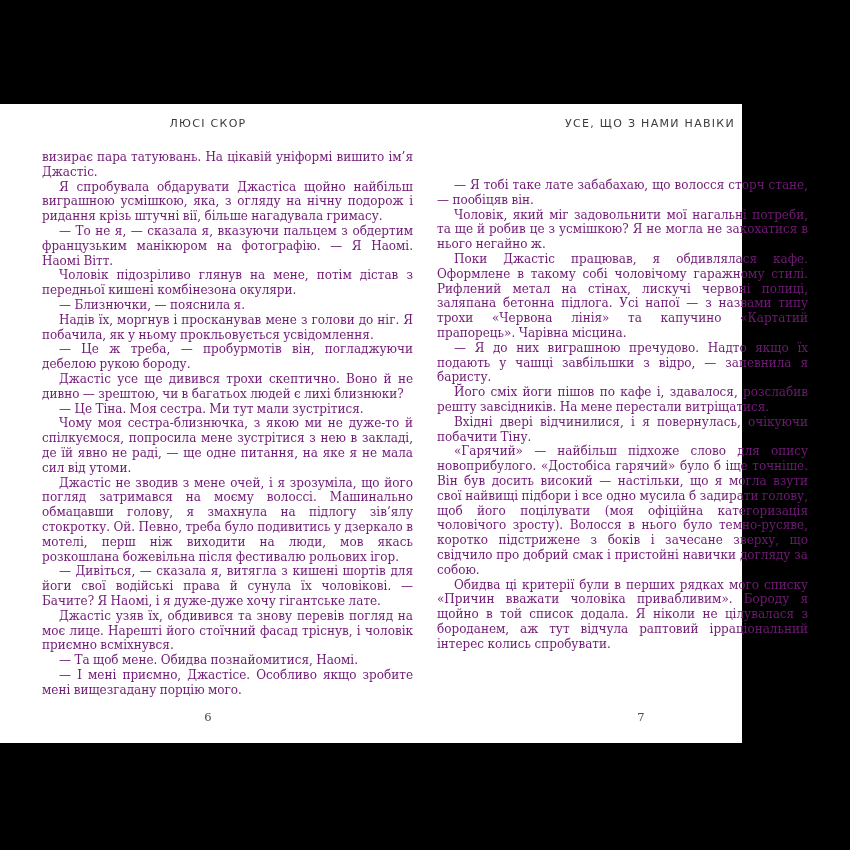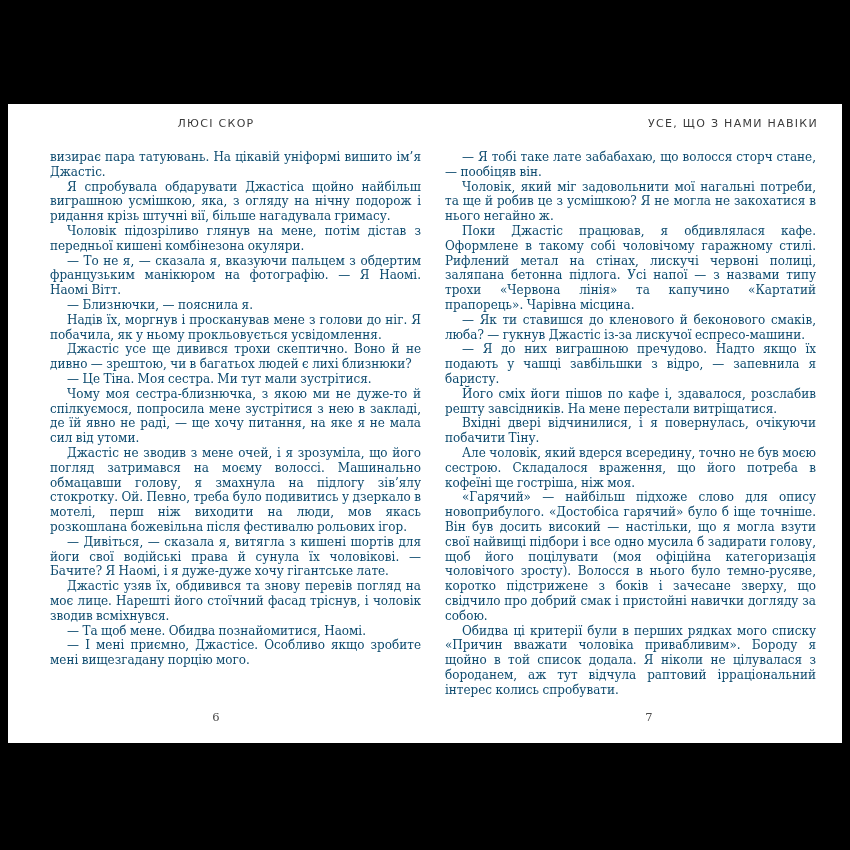--- a/index.html
+++ b/index.html
@@ -20,22 +20,22 @@
     left: 0;
     width: 850px;
     background: #000;
   }
   .letterbox.top { top: 0; height: 104px; }
   .letterbox.bottom { top: 743px; height: 107px; }
 
   .spread {
     position: absolute;
     top: 104px;
-    left: 8px;
-    width: 834px;
+    left: 0;
+    width: 742px;
     height: 639px;
     background: #ffffff;
   }
   .page {
     position: absolute;
     top: 0;
     height: 100%;
   }
   .page.left  { left: 0;     width: 425px; }
   .page.right { left: 425px; width: 425px; }
@@ -45,32 +45,32 @@
     top: 13px;
     text-align: center;
     font-family: "DejaVu Sans", "Liberation Sans", sans-serif;
     font-size: 11px;
     font-weight: 400;
     letter-spacing: 1.3px;
     color: #3b3b3b;
     white-space: nowrap;
   }
   .page.left  .running-head { left: 48px; width: 320px; }
-  .page.right .running-head { left: 65px; width: 320px; text-align: right; }
+  .page.right .running-head { left: 65px; width: 320px; }
 
   .text-block {
     position: absolute;
     top: 46px;
     width: 371px;
     height: 560px;
     overflow: hidden;
-    color: #0c4a6e;
+    color: #701a75;
   }
   .page.left  .text-block { left: 42px; }
-  .page.right .text-block { left: 12px; }
+  .page.right .text-block { left: 12px; margin-top: 28px; }
 
   .para {
     margin: 0;
     font-family: "DejaVu Serif", "Liberation Serif", serif;
     font-size: 12px;
     line-height: 14.8px;
     text-align: justify;
     text-indent: 0;
     word-spacing: -0.4px;
   }
@@ -93,47 +93,46 @@
 <div class="canvas">
   <div class="letterbox top"></div>
 
   <div class="spread">
 
     <div class="page left">
       <div class="running-head">ЛЮСІ СКОР</div>
       <div class="text-block">
           <p class="para">визирає пара татуювань. На цікавій уніформі вишито ім’я Джастіс.</p>
           <p class="para indent">Я спробувала обдарувати Джастіса щойно найбільш виграшною усмішкою, яка, з огляду на нічну подорож і ридання крізь штучні вії, більше нагадувала гримасу.</p>
+          <p class="para indent">— То не я, — сказала я, вказуючи пальцем з обдертим французьким манікюром на фотографію. — Я Наомі. Наомі Вітт.</p>
           <p class="para indent">Чоловік підозріливо глянув на мене, потім дістав з передньої кишені комбінезона окуляри.</p>
-          <p class="para indent">— То не я, — сказала я, вказуючи пальцем з обдертим французьким манікюром на фотографію. — Я Наомі. Наомі Вітт.</p>
           <p class="para indent">— Близнючки, — пояснила я.</p>
           <p class="para indent">Надів їх, моргнув і просканував мене з голови до ніг. Я побачила, як у ньому прокльовується усвідомлення.</p>
+          <p class="para indent">— Це ж треба, — пробурмотів він, погладжуючи дебелою рукою бороду.</p>
           <p class="para indent">Джастіс усе ще дивився трохи скептично. Воно й не дивно — зрештою, чи в багатьох людей є лихі близнюки?</p>
           <p class="para indent">— Це Тіна. Моя сестра. Ми тут мали зустрітися.</p>
-          <p class="para indent">Чому моя сестра-близнючка, з якою ми не дуже-то й спілкуємося, попросила мене зустрітися з нею в закладі, де їй явно не раді, — ще хочу питання, на яке я не мала сил від утоми.</p>
+          <p class="para indent">Чому моя сестра-близнючка, з якою ми не дуже-то й спілкуємося, попросила мене зустрітися з нею в закладі, де їй явно не раді, — ще одне питання, на яке я не мала сил від утоми.</p>
           <p class="para indent">Джастіс не зводив з мене очей, і я зрозуміла, що його погляд затримався на моєму волоссі. Машинально обмацавши голову, я змахнула на підлогу зів’ялу стокротку. Ой. Певно, треба було подивитись у дзеркало в мотелі, перш ніж виходити на люди, мов якась розкошлана божевільна після фестивалю рольових ігор.</p>
           <p class="para indent">— Дивіться, — сказала я, витягла з кишені шортів для йоги свої водійські права й сунула їх чоловікові. — Бачите? Я Наомі, і я дуже-дуже хочу гігантське лате.</p>
-          <p class="para indent">Джастіс узяв їх, обдивився та знову перевів погляд на моє лице. Нарешті його стоїчний фасад тріснув, і чоловік зводив всміхнувся.</p>
+          <p class="para indent">Джастіс узяв їх, обдивився та знову перевів погляд на моє лице. Нарешті його стоїчний фасад тріснув, і чоловік приємно всміхнувся.</p>
           <p class="para indent">— Та щоб мене. Обидва познайомитися, Наомі.</p>
           <p class="para indent">— І мені приємно, Джастісе. Особливо якщо зробите мені вищезгадану порцію мого.</p>
         </div>
       <div class="page-number">6</div>
     </div>
 
     <div class="page right">
       <div class="running-head">УСЕ, ЩО З НАМИ НАВІКИ</div>
       <div class="text-block">
           <p class="para indent">— Я тобі таке лате забабахаю, що волосся сторч стане, — пообіцяв він.</p>
           <p class="para indent">Чоловік, який міг задовольнити мої нагальні потреби, та ще й робив це з усмішкою? Я не могла не закохатися в нього негайно ж.</p>
           <p class="para indent">Поки Джастіс працював, я обдивлялася кафе. Оформлене в такому собі чоловічому гаражному стилі. Рифлений метал на стінах, лискучі червоні полиці, заляпана бетонна підлога. Усі напої — з назвами типу трохи «Червона лінія» та капучино «Картатий прапорець». Чарівна місцина.</p>
-          <p class="para indent">— Як ти ставишся до кленового й беконового смаків, люба? — гукнув Джастіс із-за лискучої еспресо-машини.</p>
           <p class="para indent">— Я до них виграшною пречудово. Надто якщо їх подають у чашці завбільшки з відро, — запевнила я баристу.</p>
           <p class="para indent">Його сміх йоги пішов по кафе і, здавалося, розслабив решту завсідників. На мене перестали витріщатися.</p>
           <p class="para indent">Вхідні двері відчинилися, і я повернулась, очікуючи побачити Тіну.</p>
-          <p class="para indent">Але чоловік, який вдерся всередину, точно не був моєю сестрою. Складалося враження, що його потреба в кофеїні ще гостріша, ніж моя.</p>
           <p class="para indent">«Гарячий» — найбільш підхоже слово для опису новоприбулого. «Достобіса гарячий» було б іще точніше. Він був досить високий — настільки, що я могла взути свої найвищі підбори і все одно мусила б задирати голову, щоб його поцілувати (моя офіційна категоризація чоловічого зросту). Волосся в нього було темно-русяве, коротко підстрижене з боків і зачесане зверху, що свідчило про добрий смак і пристойні навички догляду за собою.</p>
           <p class="para indent">Обидва ці критерії були в перших рядках мого списку «Причин вважати чоловіка привабливим». Бороду я щойно в той список додала. Я ніколи не цілувалася з бороданем, аж тут відчула раптовий ірраціональний інтерес колись спробувати.</p>
         </div>
       <div class="page-number">7</div>
     </div>
 
   </div>
 
   <div class="letterbox bottom"></div>
 </div>

